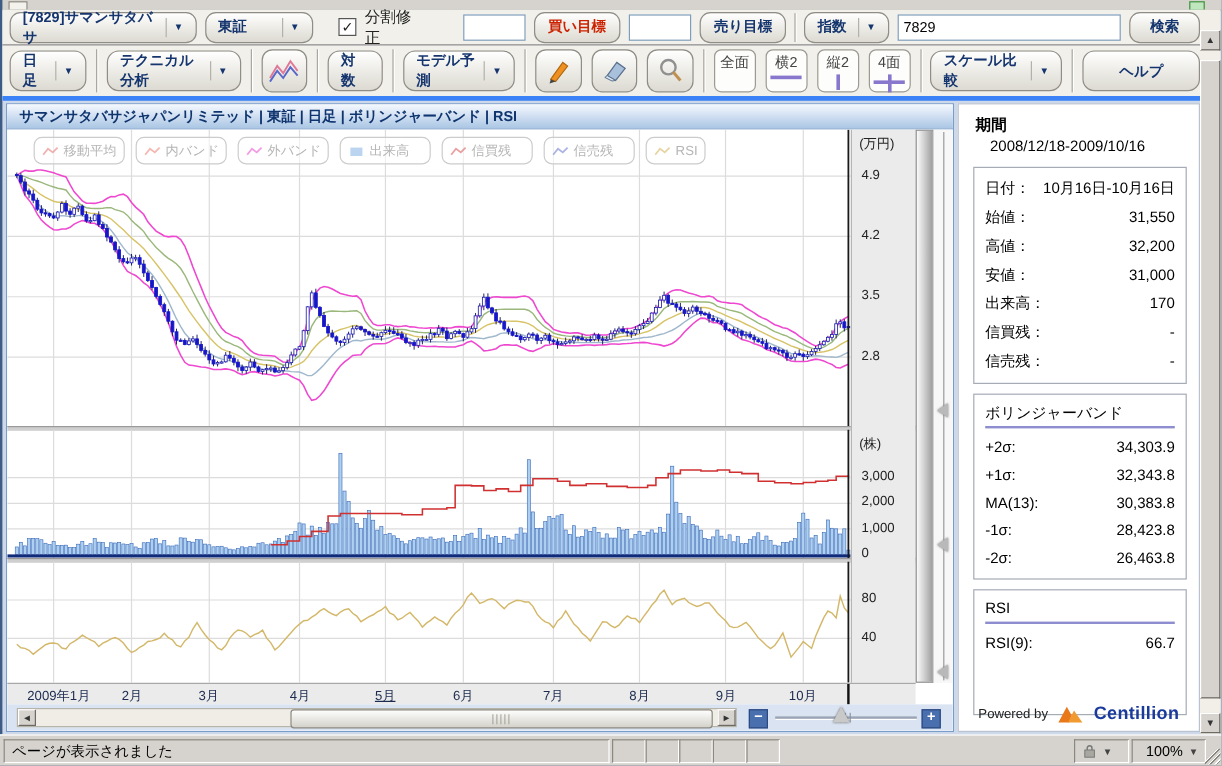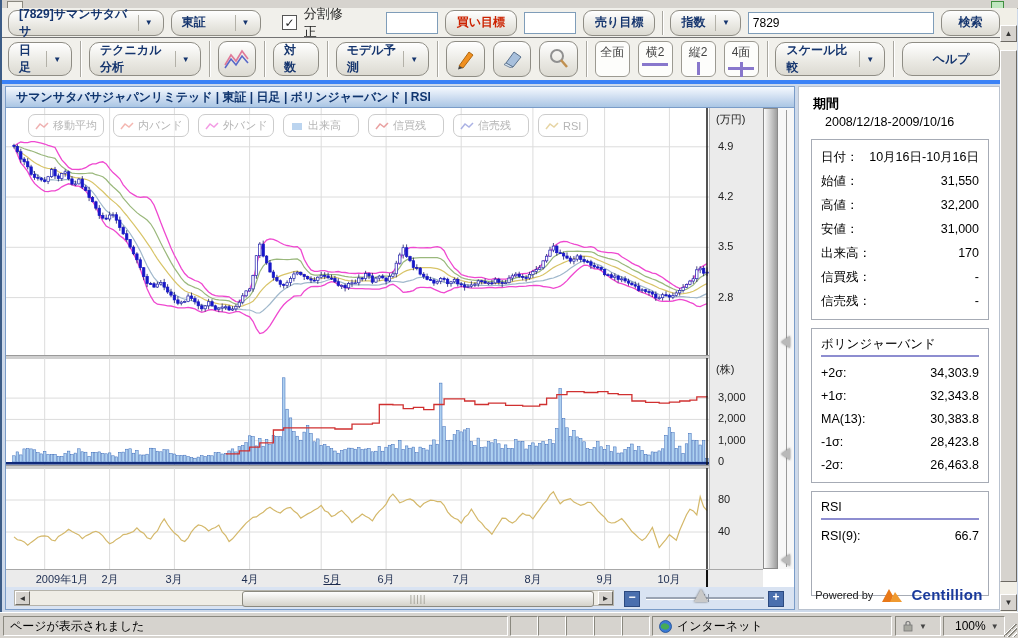--- a/index.html
+++ b/index.html
@@ -960,25 +960,25 @@
         </div>
       <div class="abs scroll-col"></div>
       <div class="abs slider-col">
         <span class="track"></span>
         <span class="tri-left" style="top:228px;"></span>
         <span class="tri-left" style="top:340px;"></span>
         <span class="tri-left" style="top:446px;"></span>
       </div>
 
       <div id="xlabel-strip" class="abs xlabel-strip">
-          <span class="xl" style="left: 56px;">2009年1月</span>
+          <span class="xl" style="left: 43px;">2009年1月</span>
           <span class="xl" style="left: 104px;">2月</span>
           <span class="xl" style="left: 168px;">3月</span>
           <span class="xl" style="left: 244px;">4月</span>
-          <span class="xl" style="left: 326px; text-decoration: underline;">5月</span>
+          <span class="xl" style="left: 315px; text-decoration: underline;">5月</span>
           <span class="xl" style="left: 380px;">6月</span>
           <span class="xl" style="left: 455px;">7月</span>
           <span class="xl" style="left: 527px;">8月</span>
           <span class="xl" style="left: 599px;">9月</span>
           <span class="xl" style="left: 663px;">10月</span>
           <span class="xhair" style="left: 700px;"></span>
         </div>
 
       <div class="abs scroll-strip">
         <div class="abs hscroll">
@@ -1094,27 +1094,20 @@
 
   <div class="abs statusbar">
     <div class="cell" style="left:3px;width:505px;">
       <span>ページが表示されました</span>
     </div>
     <div class="cell" style="left:510px;width:28px;"></div>
     <div class="cell" style="left:538px;width:28px;"></div>
     <div class="cell" style="left:566px;width:28px;"></div>
     <div class="cell" style="left:594px;width:28px;"></div>
     <div class="cell" style="left:622px;width:28px;"></div>
-    <div class="cell" style="left:652px;width:240px;">
-      <svg width="13" height="13" viewBox="0 0 13 13">
-        <circle cx="6.5" cy="6.5" r="6" fill="#3a7ad4" stroke="#1c4a90" stroke-width=".8"></circle>
-        <path d="M2 5 Q5 2 8 4 Q11 5 10 8 Q7 11 4 9 Q1 8 2 5Z" fill="#48b048" opacity=".9"></path>
-      </svg>
-      <span>インターネット</span>
-    </div>
     <div class="cell" style="left:895px;width:46px;">
       <svg width="12" height="12" viewBox="0 0 12 12">
         <rect x="2" y="5" width="8" height="6" fill="#a8a8a0" stroke="#777" stroke-width=".8"></rect>
         <path d="M4 5 V3.5 Q4 1.5 6 1.5 Q8 1.5 8 3.5 V5" fill="none" stroke="#777" stroke-width="1.2"></path>
       </svg>
       <span style="font-size:8px;color:#444;">▼</span>
     </div>
     <div class="cell" style="left:943px;width:62px;">
       <svg width="13" height="13" viewBox="0 0 13 13">
         <circle cx="5.5" cy="5.5" r="4" fill="#cfe4ff" stroke="#2a6ac0" stroke-width="1.4"></circle>

